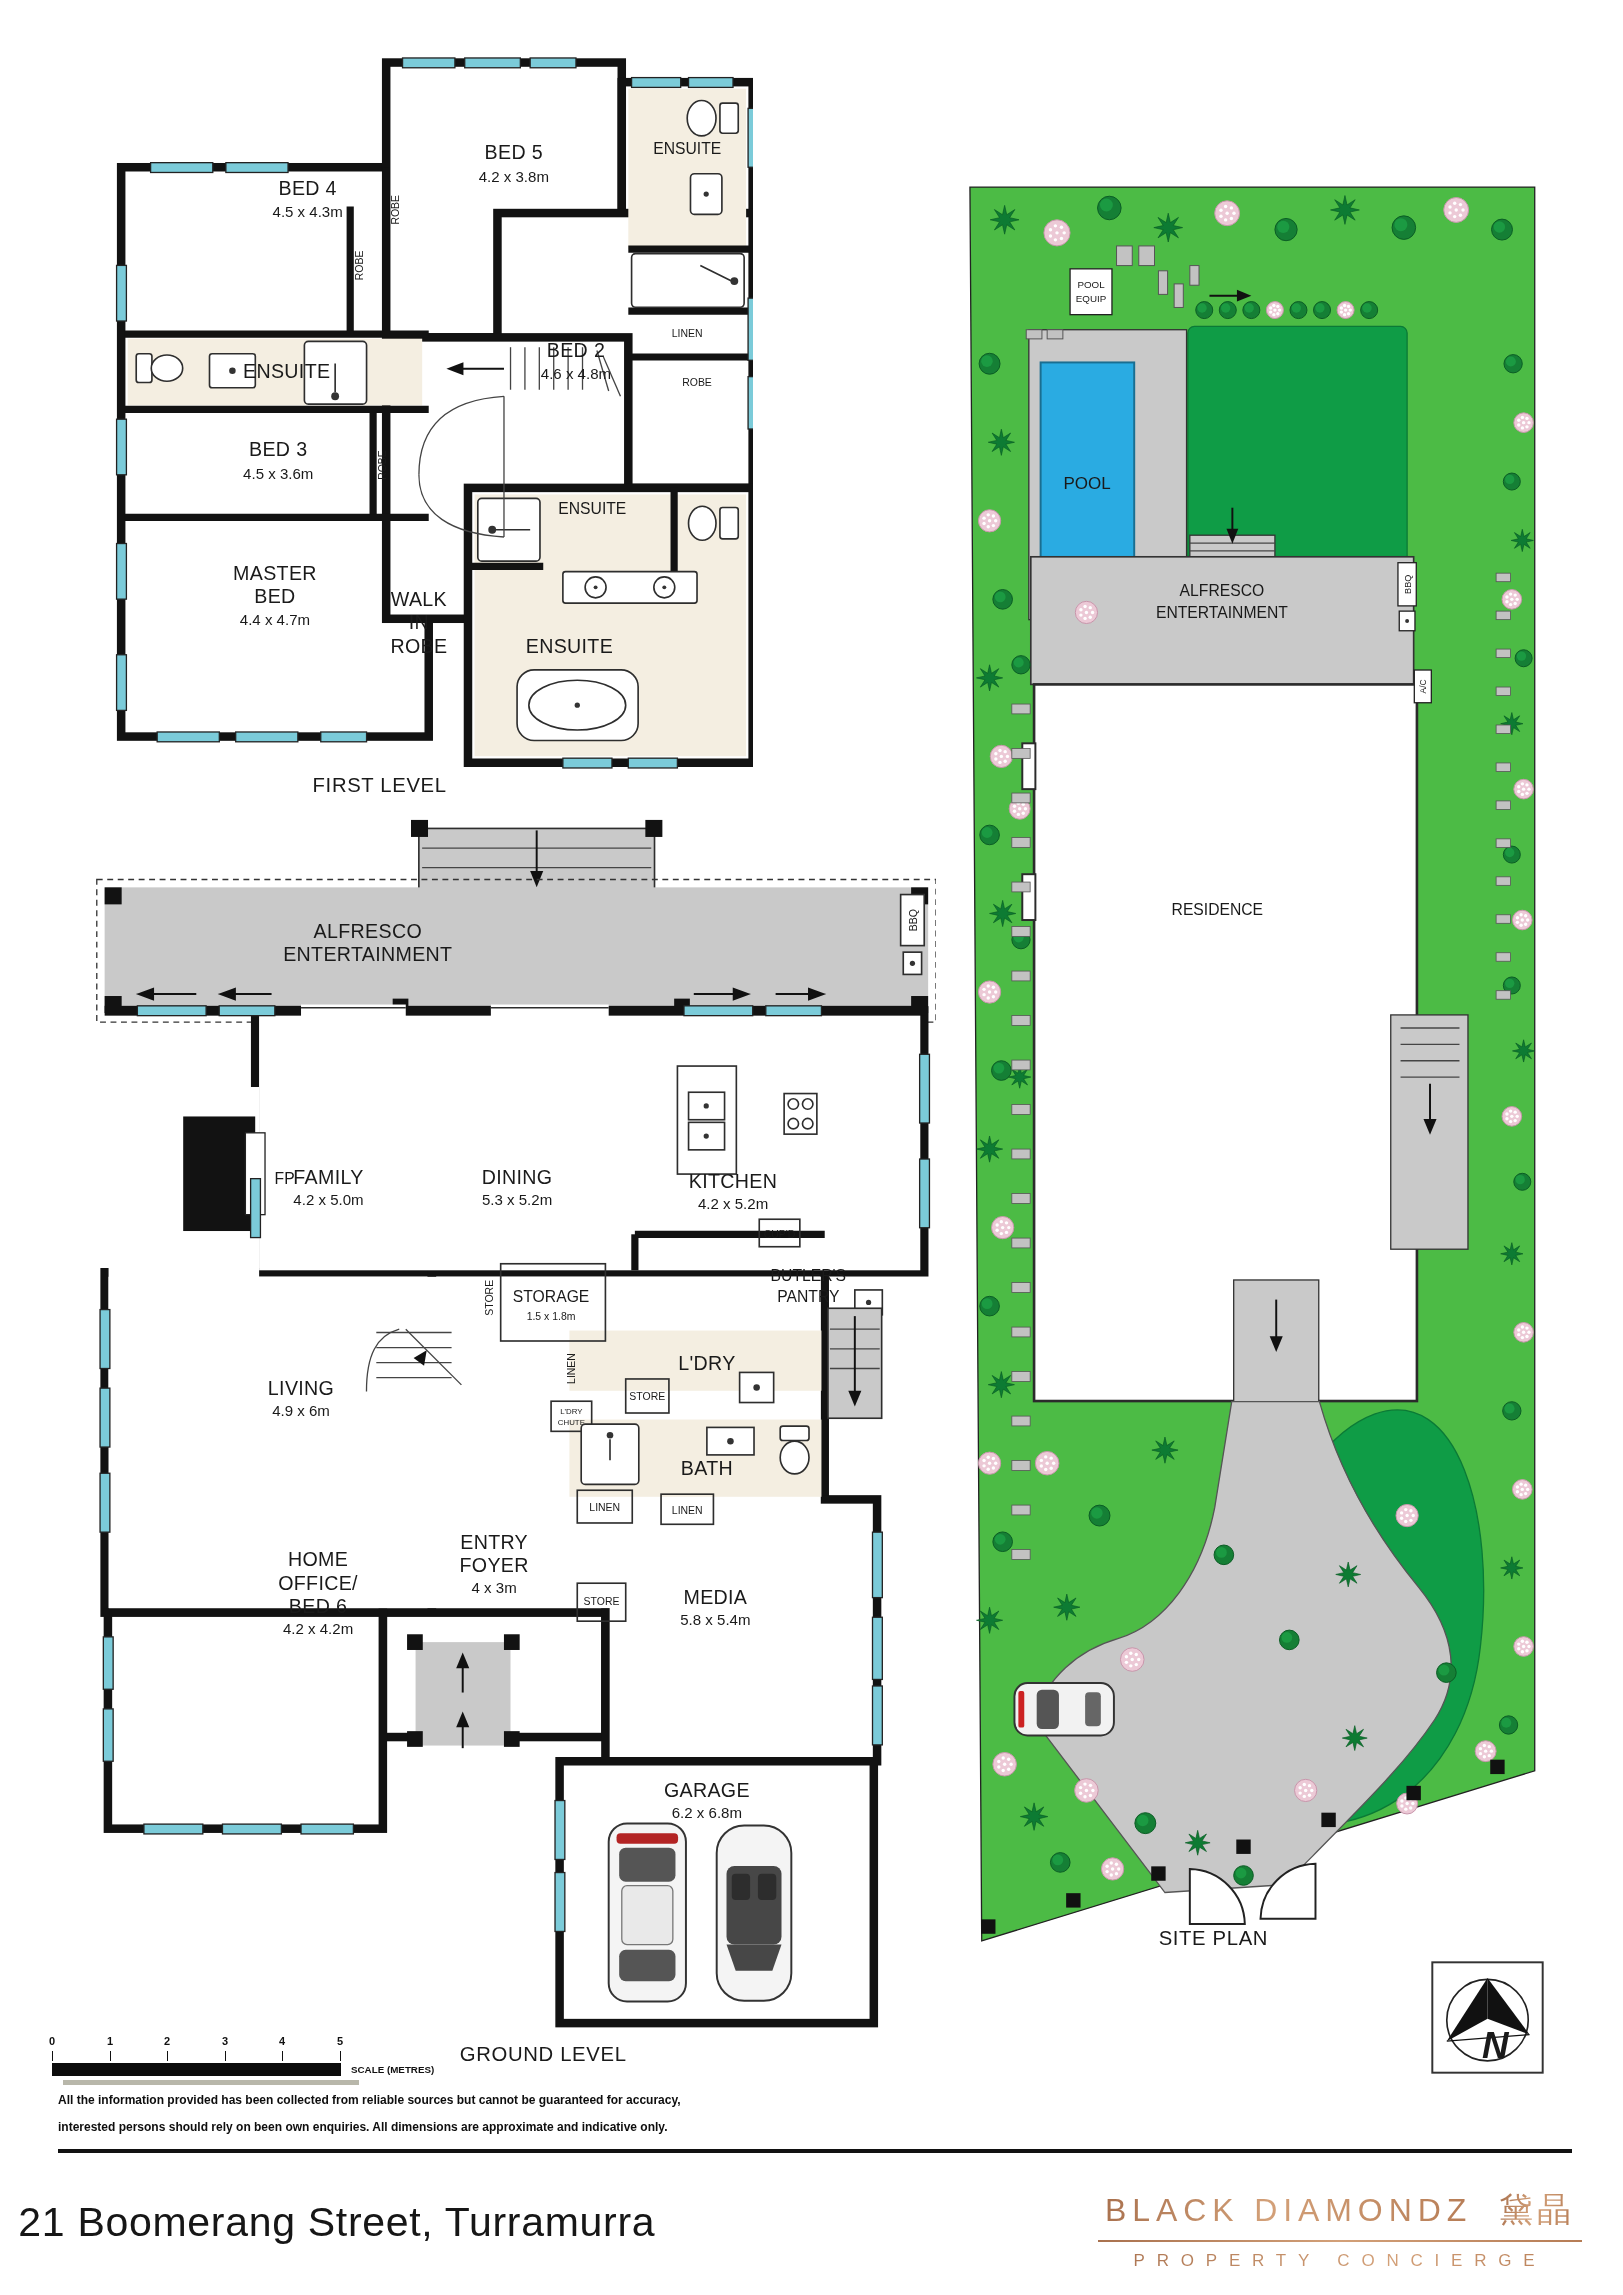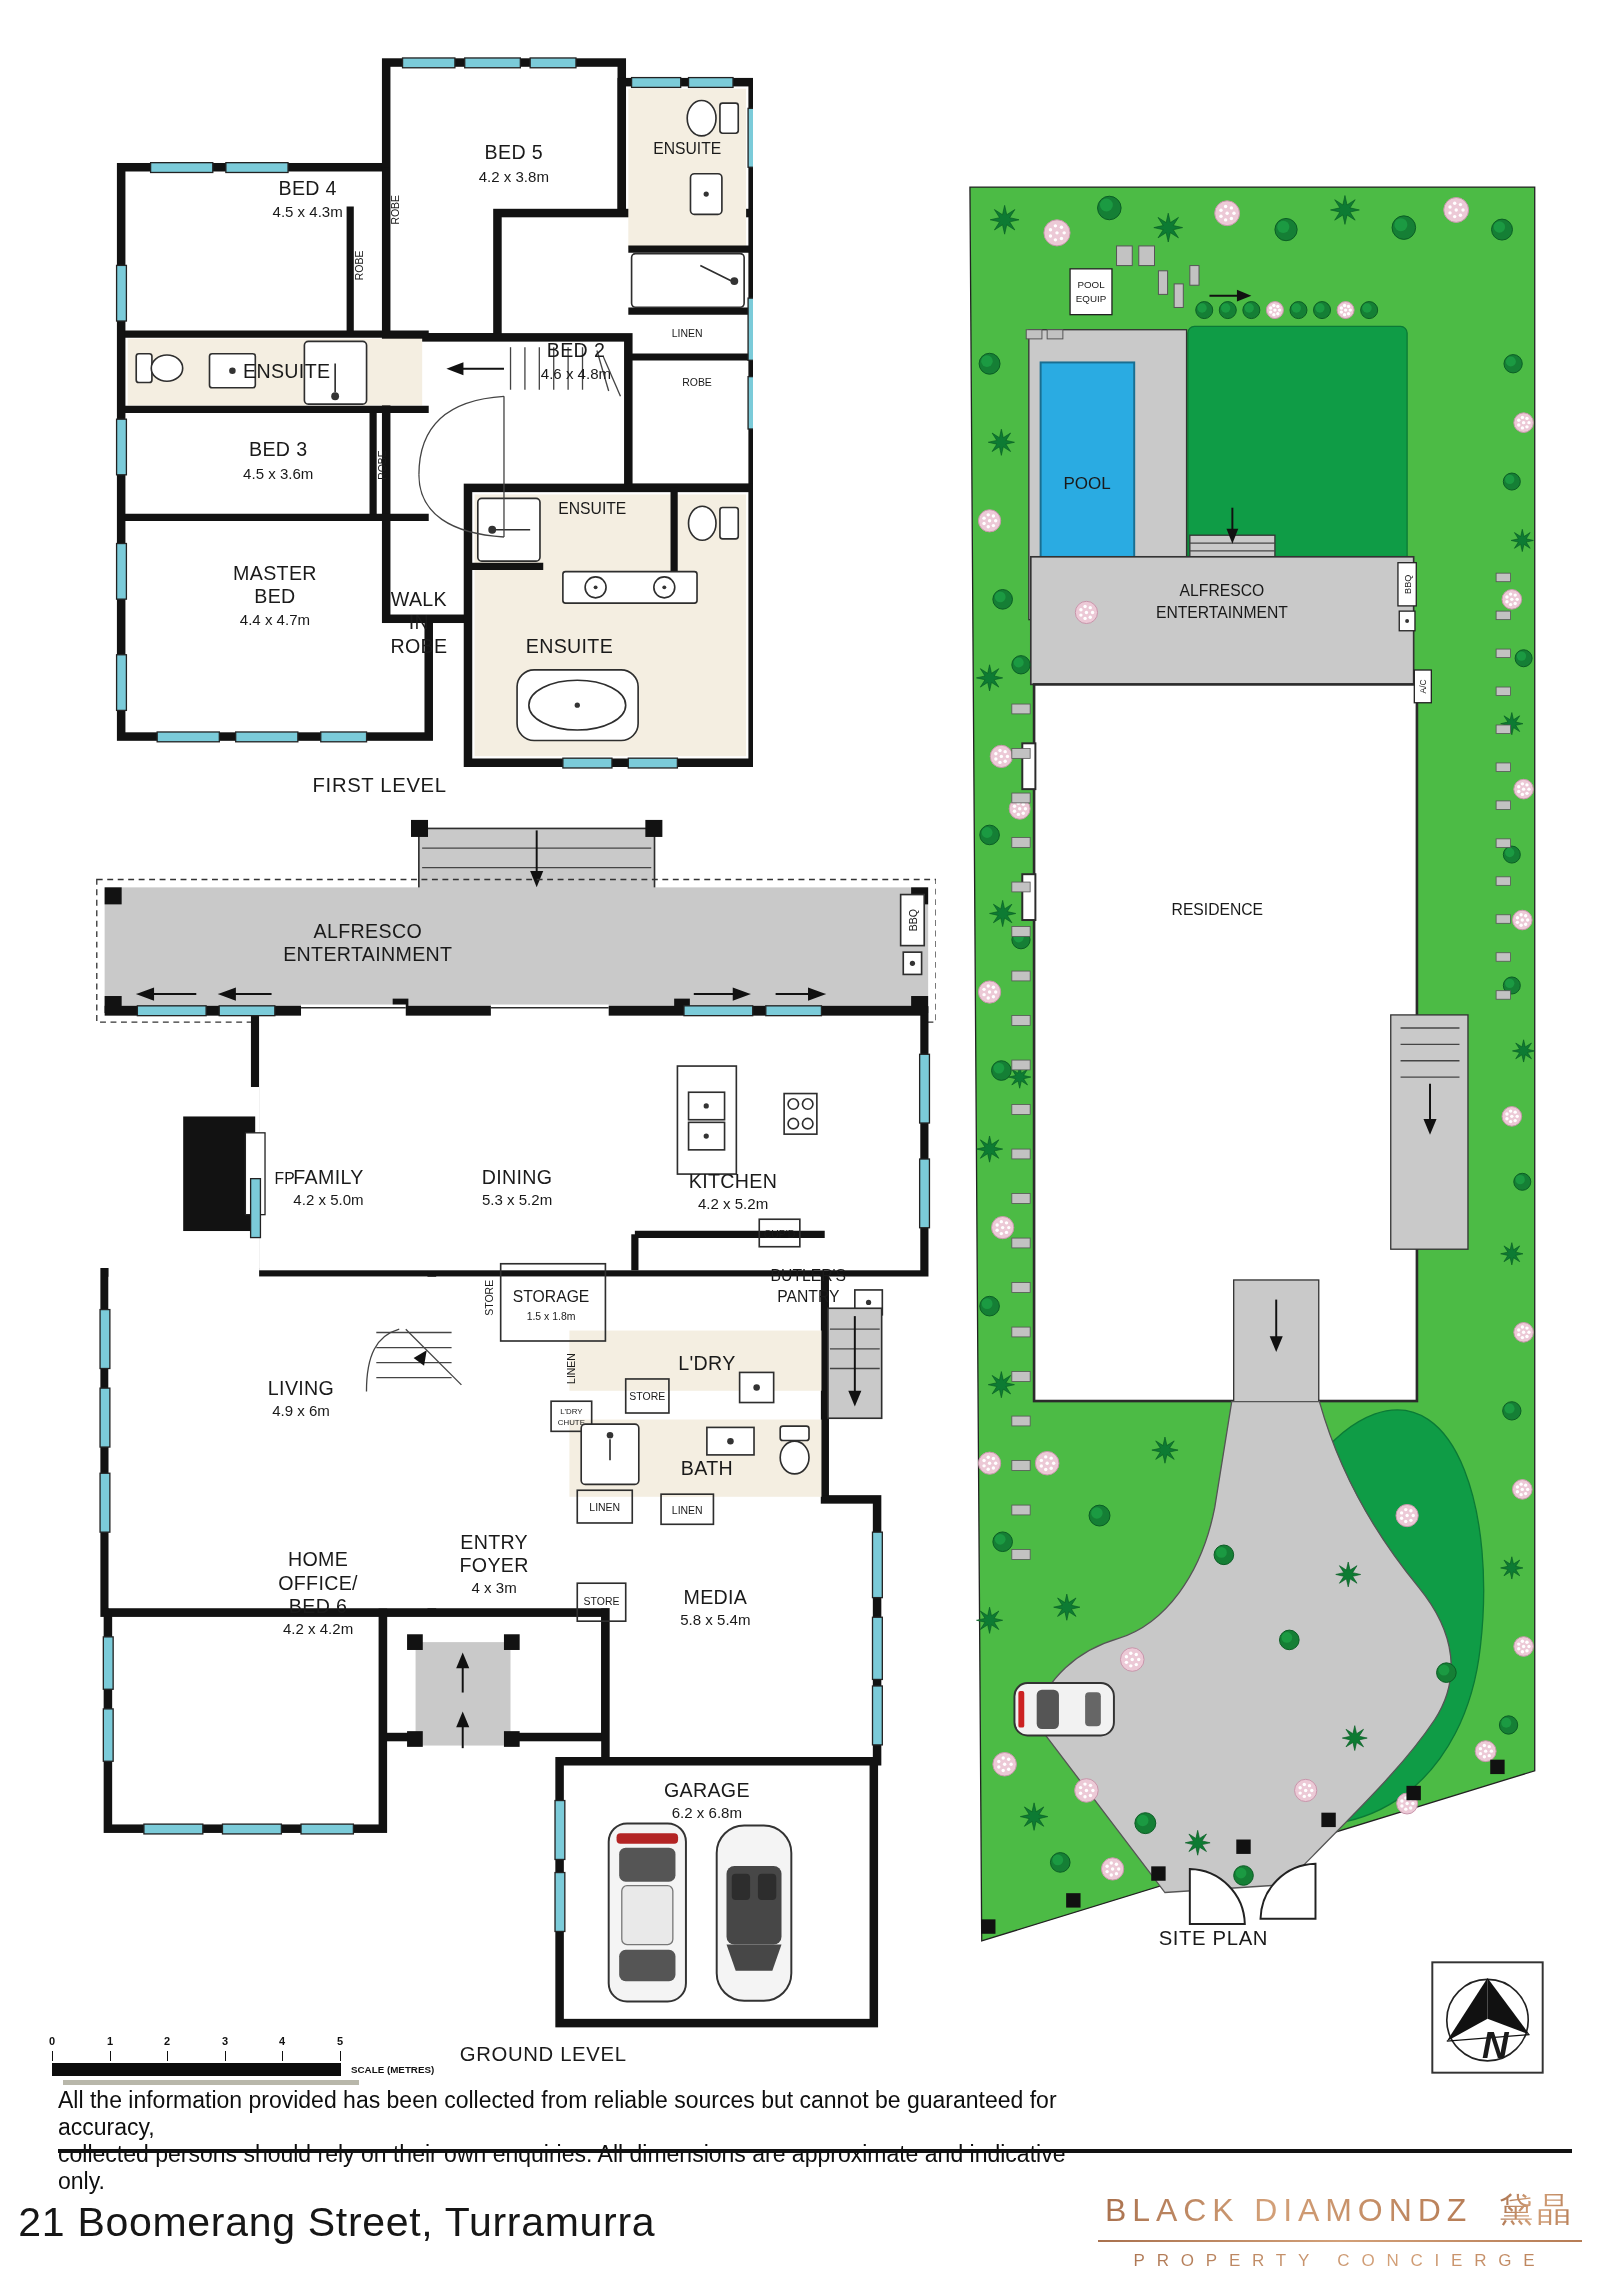--- a/index.html
+++ b/index.html
@@ -17,21 +17,21 @@
   .iwall{stroke:#121212;stroke-width:11;fill:none;}
   .thin{stroke:#2e2e2e;stroke-width:2.5;fill:#ffffff;}
   .thinNF{stroke:#2e2e2e;stroke-width:2.5;fill:none;}
   .win{fill:#7bcbd9;stroke:#222;stroke-width:2;}
   .tile{fill:#f4eee1;}
   .gray{fill:#c9c9c9;stroke:#2e2e2e;stroke-width:2.5;}
   .blk{fill:#121212;}
   .dash{fill:none;stroke:#333;stroke-width:2;stroke-dasharray:9 7;}
   .stair{stroke:#444;stroke-width:2;fill:none;}
   
-  .disclaimer{font-size:23px;line-height:27px;color:#0e0e0e;}
+  .disclaimer{font-size:12px;line-height:27px;color:#0e0e0e;font-weight:bold;}
   .divider{background:#111;height:3.9px;}
   .address{font-size:41px;letter-spacing:0.7px;color:#161616;}
   .brand{width:490px;text-align:center;color:#bf8a64;}
   .brand .main{font-size:32px;letter-spacing:5.9px;font-weight:400;
     background:linear-gradient(100deg,#a9714e 0%,#d3a078 45%,#b67c55 100%);
     -webkit-background-clip:text;background-clip:text;-webkit-text-fill-color:transparent;color:transparent;white-space:nowrap;}
   .brand .cjk{font-size:34px;letter-spacing:3.9px;margin-left:27px;}
   .brand .rule{height:2.6px;margin:6.5px 2.6px 9.2px 2.6px;background:linear-gradient(90deg,#a9714e,#d3a078,#b67c55);}
   .brand .tag{font-size:17px;letter-spacing:11.8px;font-weight:400;
     background:linear-gradient(100deg,#a9714e,#d3a078 60%,#b67c55);
@@ -877,21 +877,21 @@
     <div class="abs" style="left:173px;top:15.7px;width:1.3px;height:10.5px;background:#111;"></div>
     <div class="abs" style="left:230px;top:15.7px;width:1.3px;height:10.5px;background:#111;"></div>
     <div class="abs" style="left:288px;top:15.7px;width:1.3px;height:10.5px;background:#111;"></div>
     <div class="abs" style="left:0px;top:27.5px;width:289px;height:13px;background:#0c0c0c;"></div>
     <div class="abs" style="left:10.5px;top:45px;width:296px;height:4.6px;background:#b8b7aa;"></div>
     <div class="abs sclLabel" style="left:299px;top:29px;white-space:nowrap;text-align:right;">SCALE (METRES)</div>
   </div>
 
   <div class="abs disclaimer" style="left:58px;top:2087px;width:1048px;">
     <div>All the information provided has been collected from reliable sources but cannot be guaranteed for accuracy,</div>
-    <div>collected persons should rely on their own enquiries. All dimensions are approximate and indicative only.</div>
+    <div>interested persons should rely on been own enquiries. All dimensions are approximate and indicative only.</div>
   </div>
 
   <div class="abs divider" style="left:58px;top:2149px;width:1514px;"></div>
 
   <div class="abs address" style="left:18.3px;top:2199px;white-space:nowrap;">21 Boomerang Street, Turramurra</div>
 
   <div class="abs brand" style="left:1095px;top:2187px;">
     <div style="white-space:nowrap;">
       <span class="main">BLACK DIAMONDZ</span><span class="main cjk">黛晶</span>
     </div>

